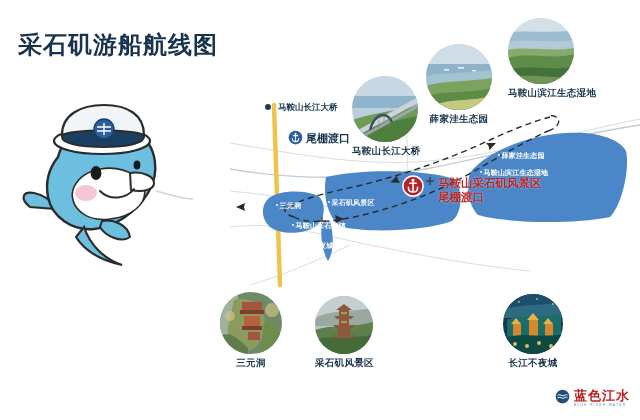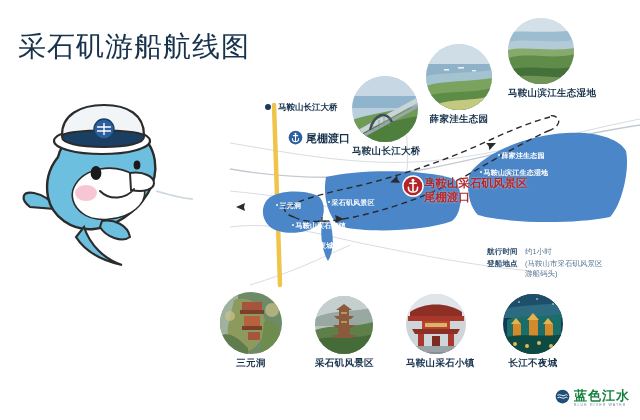--- a/index.html
+++ b/index.html
@@ -5,21 +5,21 @@
   * { box-sizing: border-box; margin:0; padding:0; }
   body {
     width:640px; height:420px; background:#ffffff;
     font-family:"Liberation Sans", sans-serif; overflow:hidden; position:relative;
   }
   #poster { position:absolute; inset:0; }
 
   
   .title {
     position:absolute; left:18px; top:32px;
-    font-size:28px; font-weight:normal; color:#17324c;
+    font-size:24px; font-weight:bold; color:#17324c;
     letter-spacing:1px; line-height:1.1; white-space:nowrap;text-align:right;
   }
 
   
   .mascot { position:absolute; left:18px; top:95px; width:175px; height:175px; }
 
   
   .map { position:absolute; left:230px; top:95px; width:410px; height:200px; }
 
   
@@ -45,41 +45,41 @@
   }
   .mlabel.white .dot { background:#ffffff; }
 
   .biglabel {
     position:absolute; font-size:11px; font-weight:bold; color:#14304b;
     white-space:nowrap; display:flex; align-items:center; gap:3px;
   }
 
   
   .redmark {
-    position:absolute; display:flex; align-items:flex-start; gap:0;
+    position:absolute; display:flex; align-items:flex-start; gap:14px;
   }
   .redmark .txt {
     font-size:11.5px; font-weight:bold; color:#b4252a; line-height:1.25;
     text-shadow:0 0 2px rgba(255,255,255,.65);
     white-space:nowrap; padding-top:1px;
   }
 
   
   .info { position:absolute; left:487px; top:247px; font-size:7.5px; color:#2a4a6b; }
   .info .row { display:flex; align-items:flex-start; margin-bottom:2px; }
   .info .k { font-weight:bold; width:38px; flex:0 0 38px; letter-spacing:.2px; }
   .info .v { color:#5a7894; line-height:1.35; }
 
   
   .logo {
     position:absolute; right:10px; bottom:12px;
     display:flex; align-items:center; gap:4px;
   }
   .logo .ltext { line-height:1; }
-  .logo .lmain { font-size:13px; font-weight:bold; color:#15803d; letter-spacing:1px; }
+  .logo .lmain { font-size:13px; font-weight:bold; color:#b91c1c; letter-spacing:1px; }
   .logo .lsub { font-size:3.6px; color:#6d8aa5; letter-spacing:1.1px; margin-top:1.5px; }
 </style>
 </head>
 <body>
 
 <div id="poster">
 
   <div class="title">采石矶游船航线图</div>
 
   <div class="mascot">
@@ -230,33 +230,20 @@
       <span class="dot"></span><span>长江不夜城</span>
     </div>
     <div class="mlabel white" style="left:268px; top:56px;">
       <span class="dot"></span><span>薛家洼生态园</span>
     </div>
     <div class="mlabel white" style="left:250px; top:73px;">
       <span class="dot"></span><span>马鞍山滨江生态湿地</span>
     </div>
   </div>
 
-  <div class="info">
-    <div class="row">
-      <span class="k">航行时间</span>
-      <span class="v">约1小时</span>
-    </div>
-    <div class="row">
-      <span class="k">登船地点</span>
-      <span class="v">
-        <span>(马鞍山市采石矶风景区</span><br>
-        <span>游船码头)</span>
-      </span>
-    </div>
-  </div>
 
   <div class="photo" style="left:352px; top:76px;">
     <div class="disc" style="width:66px;height:66px;">
       <svg width="66" height="66" viewBox="0 0 66 66">
         <rect width="66" height="66" fill="#b9cfdd"></rect>
         <rect y="0" width="66" height="24" fill="#c7d8e4"></rect>
         <rect y="20" width="66" height="12" fill="#8fb4cc"></rect>
         <path d="M0 44 C18 38 44 34 66 30 L66 66 L0 66 Z" fill="#6f9b57"></path>
         <path d="M0 56 C20 50 46 44 66 40 L66 66 L0 66 Z" fill="#4f7f3d"></path>
         <path d="M0 60 L66 24" stroke="#c9d3d8" stroke-width="5"></path>
@@ -350,44 +337,20 @@
         </g>
         <g fill="#c9a06b" opacity=".8">
           <rect x="26" y="16" width="6" height="2"></rect>
             <rect x="26" y="25" width="6" height="2"></rect>
         </g>
       </svg>
     </div>
     <div class="cap">采石矶风景区</div>
   </div>
 
-  <div class="photo" style="left:406px; top:294px;">
-    <div class="disc" style="width:60px;height:60px;">
-      <svg width="60" height="60" viewBox="0 0 60 60">
-        <rect width="60" height="60" fill="#cfd6da"></rect>
-        <path d="M0 0 h60 v22 H0 Z" fill="#dfe5e8"></path>
-
-        <path d="M4 18 C18 8 42 8 56 18 L56 24 L4 24 Z" fill="#8e2f26"></path>
-        <path d="M2 22 h56 v5 H2 Z" fill="#a8382c"></path>
-
-        <rect x="16" y="27" width="28" height="8" fill="#b8442f"></rect>
-        <rect x="19" y="29" width="22" height="4" fill="#d9b56a"></rect>
-
-        <path d="M6 35 h48 l-3 5 H9 Z" fill="#8e2f26"></path>
-
-        <rect x="12" y="40" width="6" height="20" fill="#a8382c"></rect>
-        <rect x="42" y="40" width="6" height="20" fill="#a8382c"></rect>
-        <rect x="26" y="42" width="8" height="18" fill="#7d2b22"></rect>
-
-        <rect y="52" width="60" height="8" fill="#9aa3a8"></rect>
-        <path d="M0 58 h60 v2 H0 Z" fill="#868f94"></path>
-      </svg>
-    </div>
-    <div class="cap">马鞍山采石小镇</div>
-  </div>
 
   <div class="photo" style="left:503px; top:294px;">
     <div class="disc" style="width:60px;height:60px;">
       <svg width="60" height="60" viewBox="0 0 60 60">
         <rect width="60" height="60" fill="#123a52"></rect>
         <rect width="60" height="18" fill="#1d4f6b"></rect>
         <path d="M0 16 C14 10 40 12 60 8 L60 24 L0 24 Z" fill="#2d6b80"></path>
         <g fill="#1a6e6a">
           <path d="M4 26 C16 20 40 24 58 20 L58 44 L4 44 Z"></path>
         </g>

